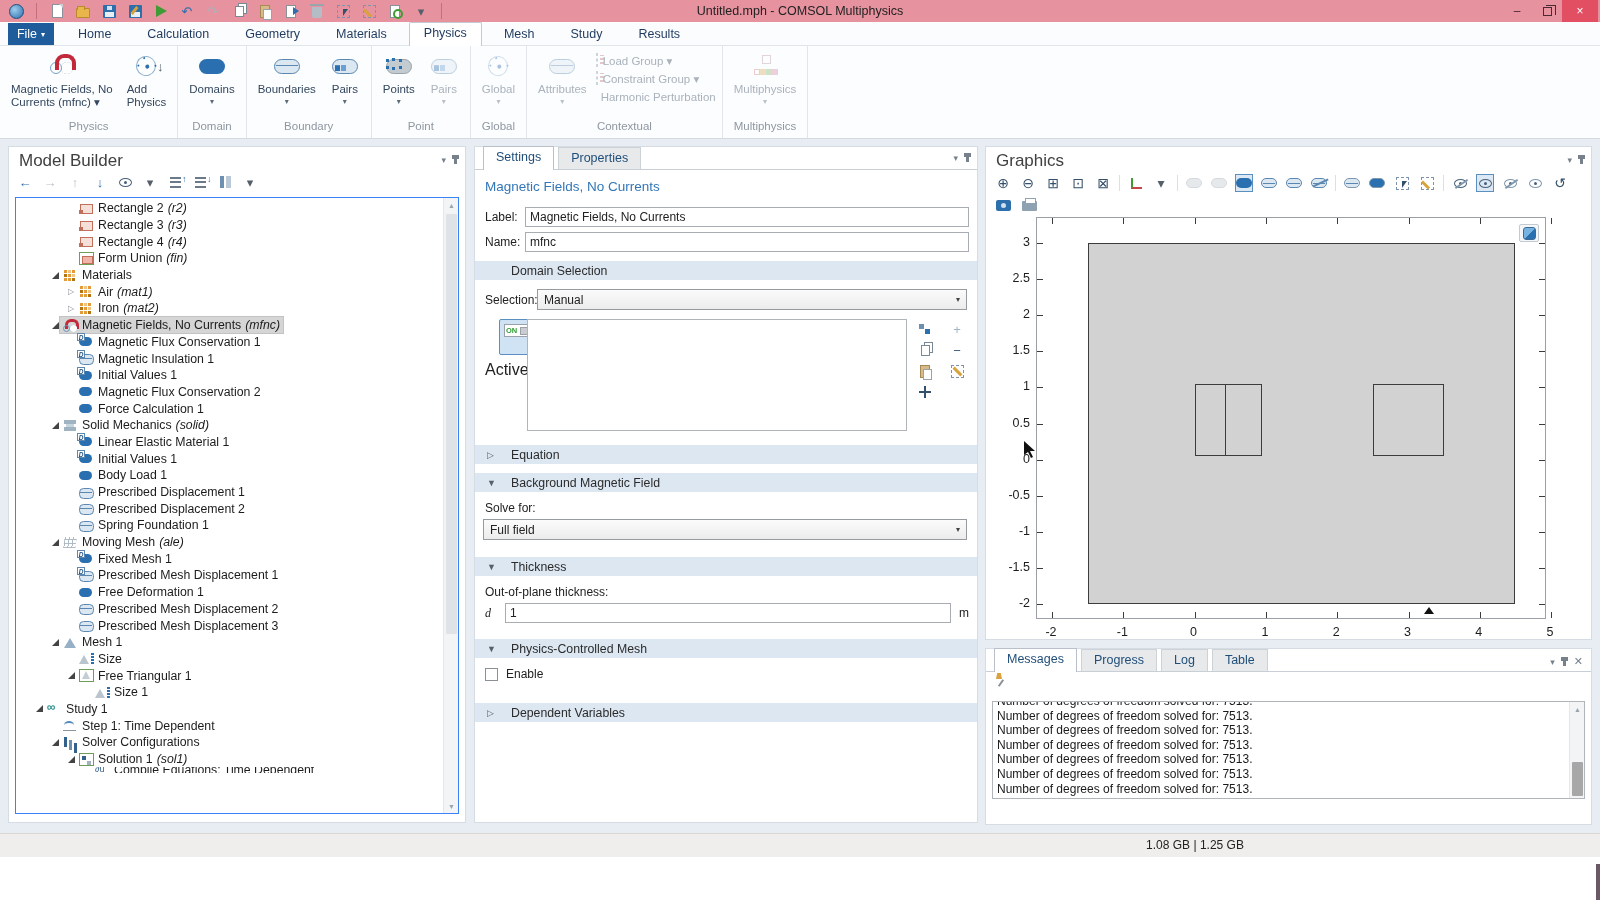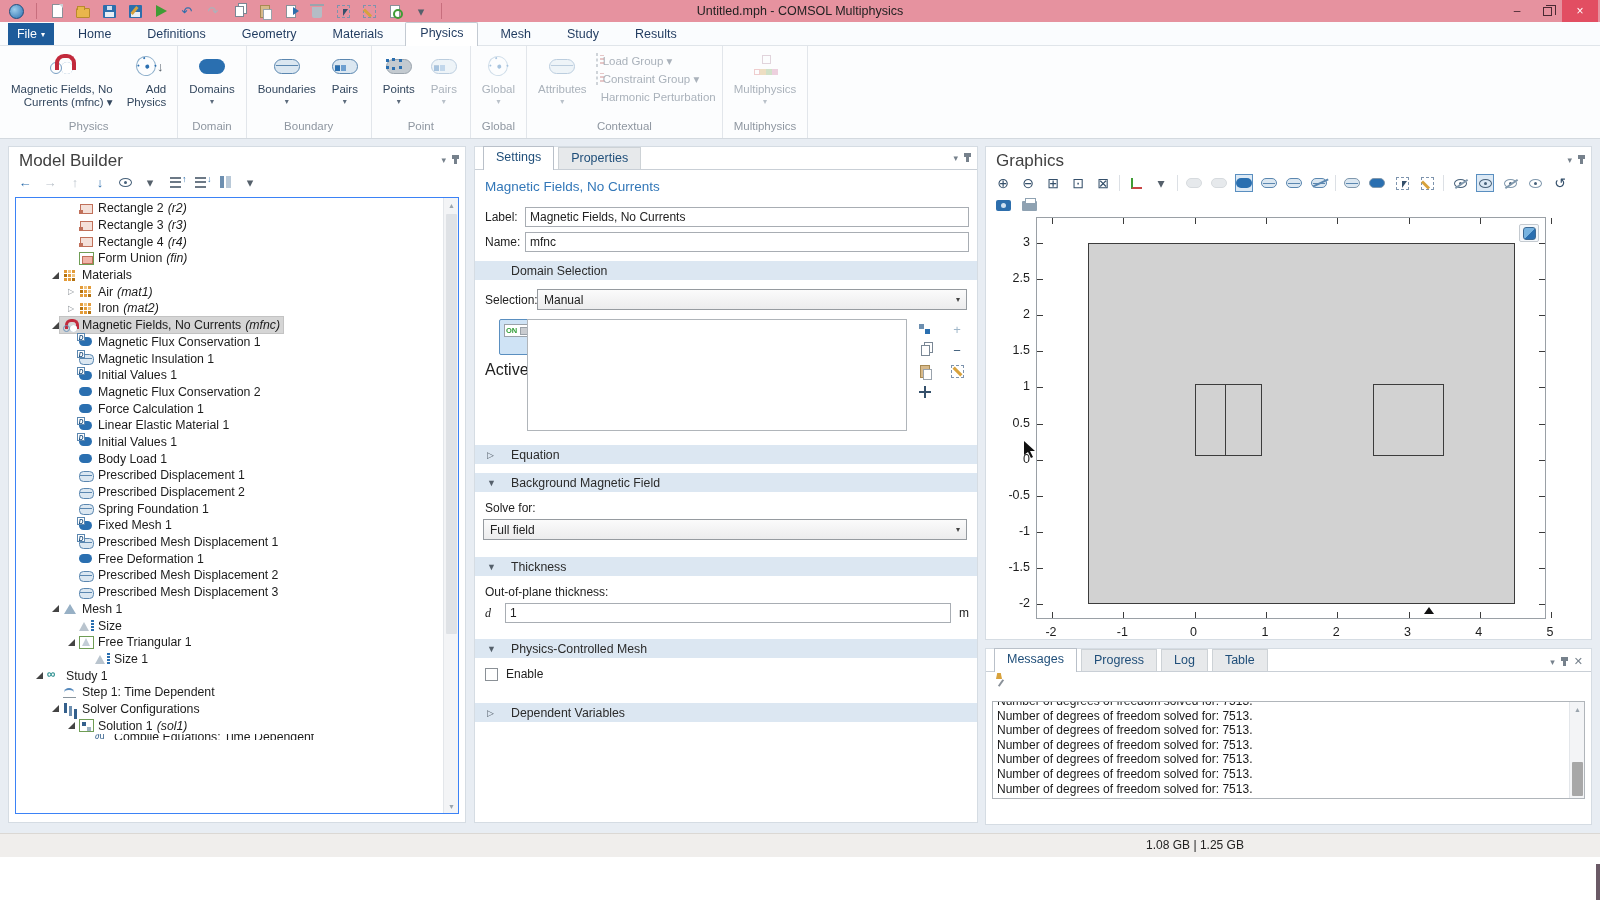--- a/index.html
+++ b/index.html
@@ -23,21 +23,21 @@
 .file-btn .car{font-size:8px}
 .rtab{padding:3px 14px 4px;font-size:12.5px;color:#1f3a5f;margin-right:8px}
 .rtab.active{background:#fff;border:1px solid #c3cad2;border-bottom:none;border-radius:2px 2px 0 0;position:relative;top:1px;padding-bottom:6px}
 
 .ribbon{position:absolute;left:0;top:46px;width:1600px;height:93px;background:#fcfdfe;border-bottom:1px solid #d3d9df;display:flex}
 .rgroup{display:flex;flex-direction:column;border-right:1px solid #e2e6eb;padding:2px 6px 0;position:relative}
 .gbody{display:flex;align-items:flex-start;gap:4px;height:70px}
 .glabel{text-align:center;font-size:11.5px;color:#8f97a1;height:18px;line-height:16px}
 .rbtn{display:flex;flex-direction:column;align-items:center;padding:3px 5px 0;min-width:40px}
 .rbtn .ricon{height:30px;display:flex;align-items:center;justify-content:center;margin-bottom:2px}
-.rbtn .rlab{font-size:11.5px;color:#33475e;text-align:right;line-height:13px}
+.rbtn .rlab{font-size:11.5px;color:#33475e;text-align:left;line-height:13px}
 .rbtn.dis .rlab{color:#aab2bb}
 .rbtn.dis .ricon{opacity:.4}
 .rarr{font-size:8px;color:#5c6b7c;margin-top:1px}
 .rbtn.dis .rarr{color:#b9c1c9}
 .rowcol{display:flex;flex-direction:column;justify-content:flex-start;gap:4px;padding-top:6px}
 .rrow{display:flex;align-items:center;gap:5px;font-size:11.5px;color:#aab2bb}
 .rrow .ricon{opacity:.45}
 
 .workspace{position:absolute;left:0;top:139px;width:1600px;height:694px;background:#e8edf3}
 .panel{position:absolute;background:#fff;border:1px solid #d5dce3}
@@ -266,21 +266,21 @@
     </div>
 </div>
 
 <div class="tabstrip">
   <div class="file-btn">
     <span>File</span>
       <span class="car">▾</span>
   </div>
   <div id="rtabs" style="display:flex;align-items:flex-end">
       <div class="rtab">Home</div>
-      <div class="rtab">Definitions</div>
+      <div class="rtab">Calculation</div>
       <div class="rtab">Geometry</div>
       <div class="rtab">Materials</div>
       <div class="rtab active">Physics</div>
       <div class="rtab">Mesh</div>
       <div class="rtab">Study</div>
       <div class="rtab">Results</div>
     </div>
 </div>
 
 <div class="ribbon" id="ribbon">
@@ -556,20 +556,30 @@
               <span>Magnetic Flux Conservation 2</span>
             </span>
           </div>
           <div class="trow" style="padding-left: 50px;">
             <span class="texp"></span>
             <span class="tlabelwrap">
               <span class="ti domain"></span>
               <span>Force Calculation 1</span>
             </span>
           </div>
+          <div class="trow" style="padding-left: 34px;">
+            <span class="texp">
+              <span class="exp-open"></span>
+            </span>
+            <span class="tlabelwrap">
+              <span class="ti solid"></span>
+              <span>Solid Mechanics</span>
+              <span class="tsuf">(solid)</span>
+            </span>
+          </div>
           <div class="trow" style="padding-left: 50px;">
             <span class="texp"></span>
             <span class="tlabelwrap">
               <span class="ti domain">
                 <i class="badge">D</i>
               </span>
               <span>Linear Elastic Material 1</span>
             </span>
           </div>
           <div class="trow" style="padding-left: 50px;">
@@ -600,20 +610,30 @@
             <span class="tlabelwrap">
               <span class="ti boundary"></span>
               <span>Prescribed Displacement 2</span>
             </span>
           </div>
           <div class="trow" style="padding-left: 50px;">
             <span class="texp"></span>
             <span class="tlabelwrap">
               <span class="ti boundary"></span>
               <span>Spring Foundation 1</span>
+            </span>
+          </div>
+          <div class="trow" style="padding-left: 34px;">
+            <span class="texp">
+              <span class="exp-open"></span>
+            </span>
+            <span class="tlabelwrap">
+              <span class="ti ale"></span>
+              <span>Moving Mesh</span>
+              <span class="tsuf">(ale)</span>
             </span>
           </div>
           <div class="trow" style="padding-left: 50px;">
             <span class="texp"></span>
             <span class="tlabelwrap">
               <span class="ti domain">
                 <i class="badge">D</i>
               </span>
               <span>Fixed Mesh 1</span>
             </span>

